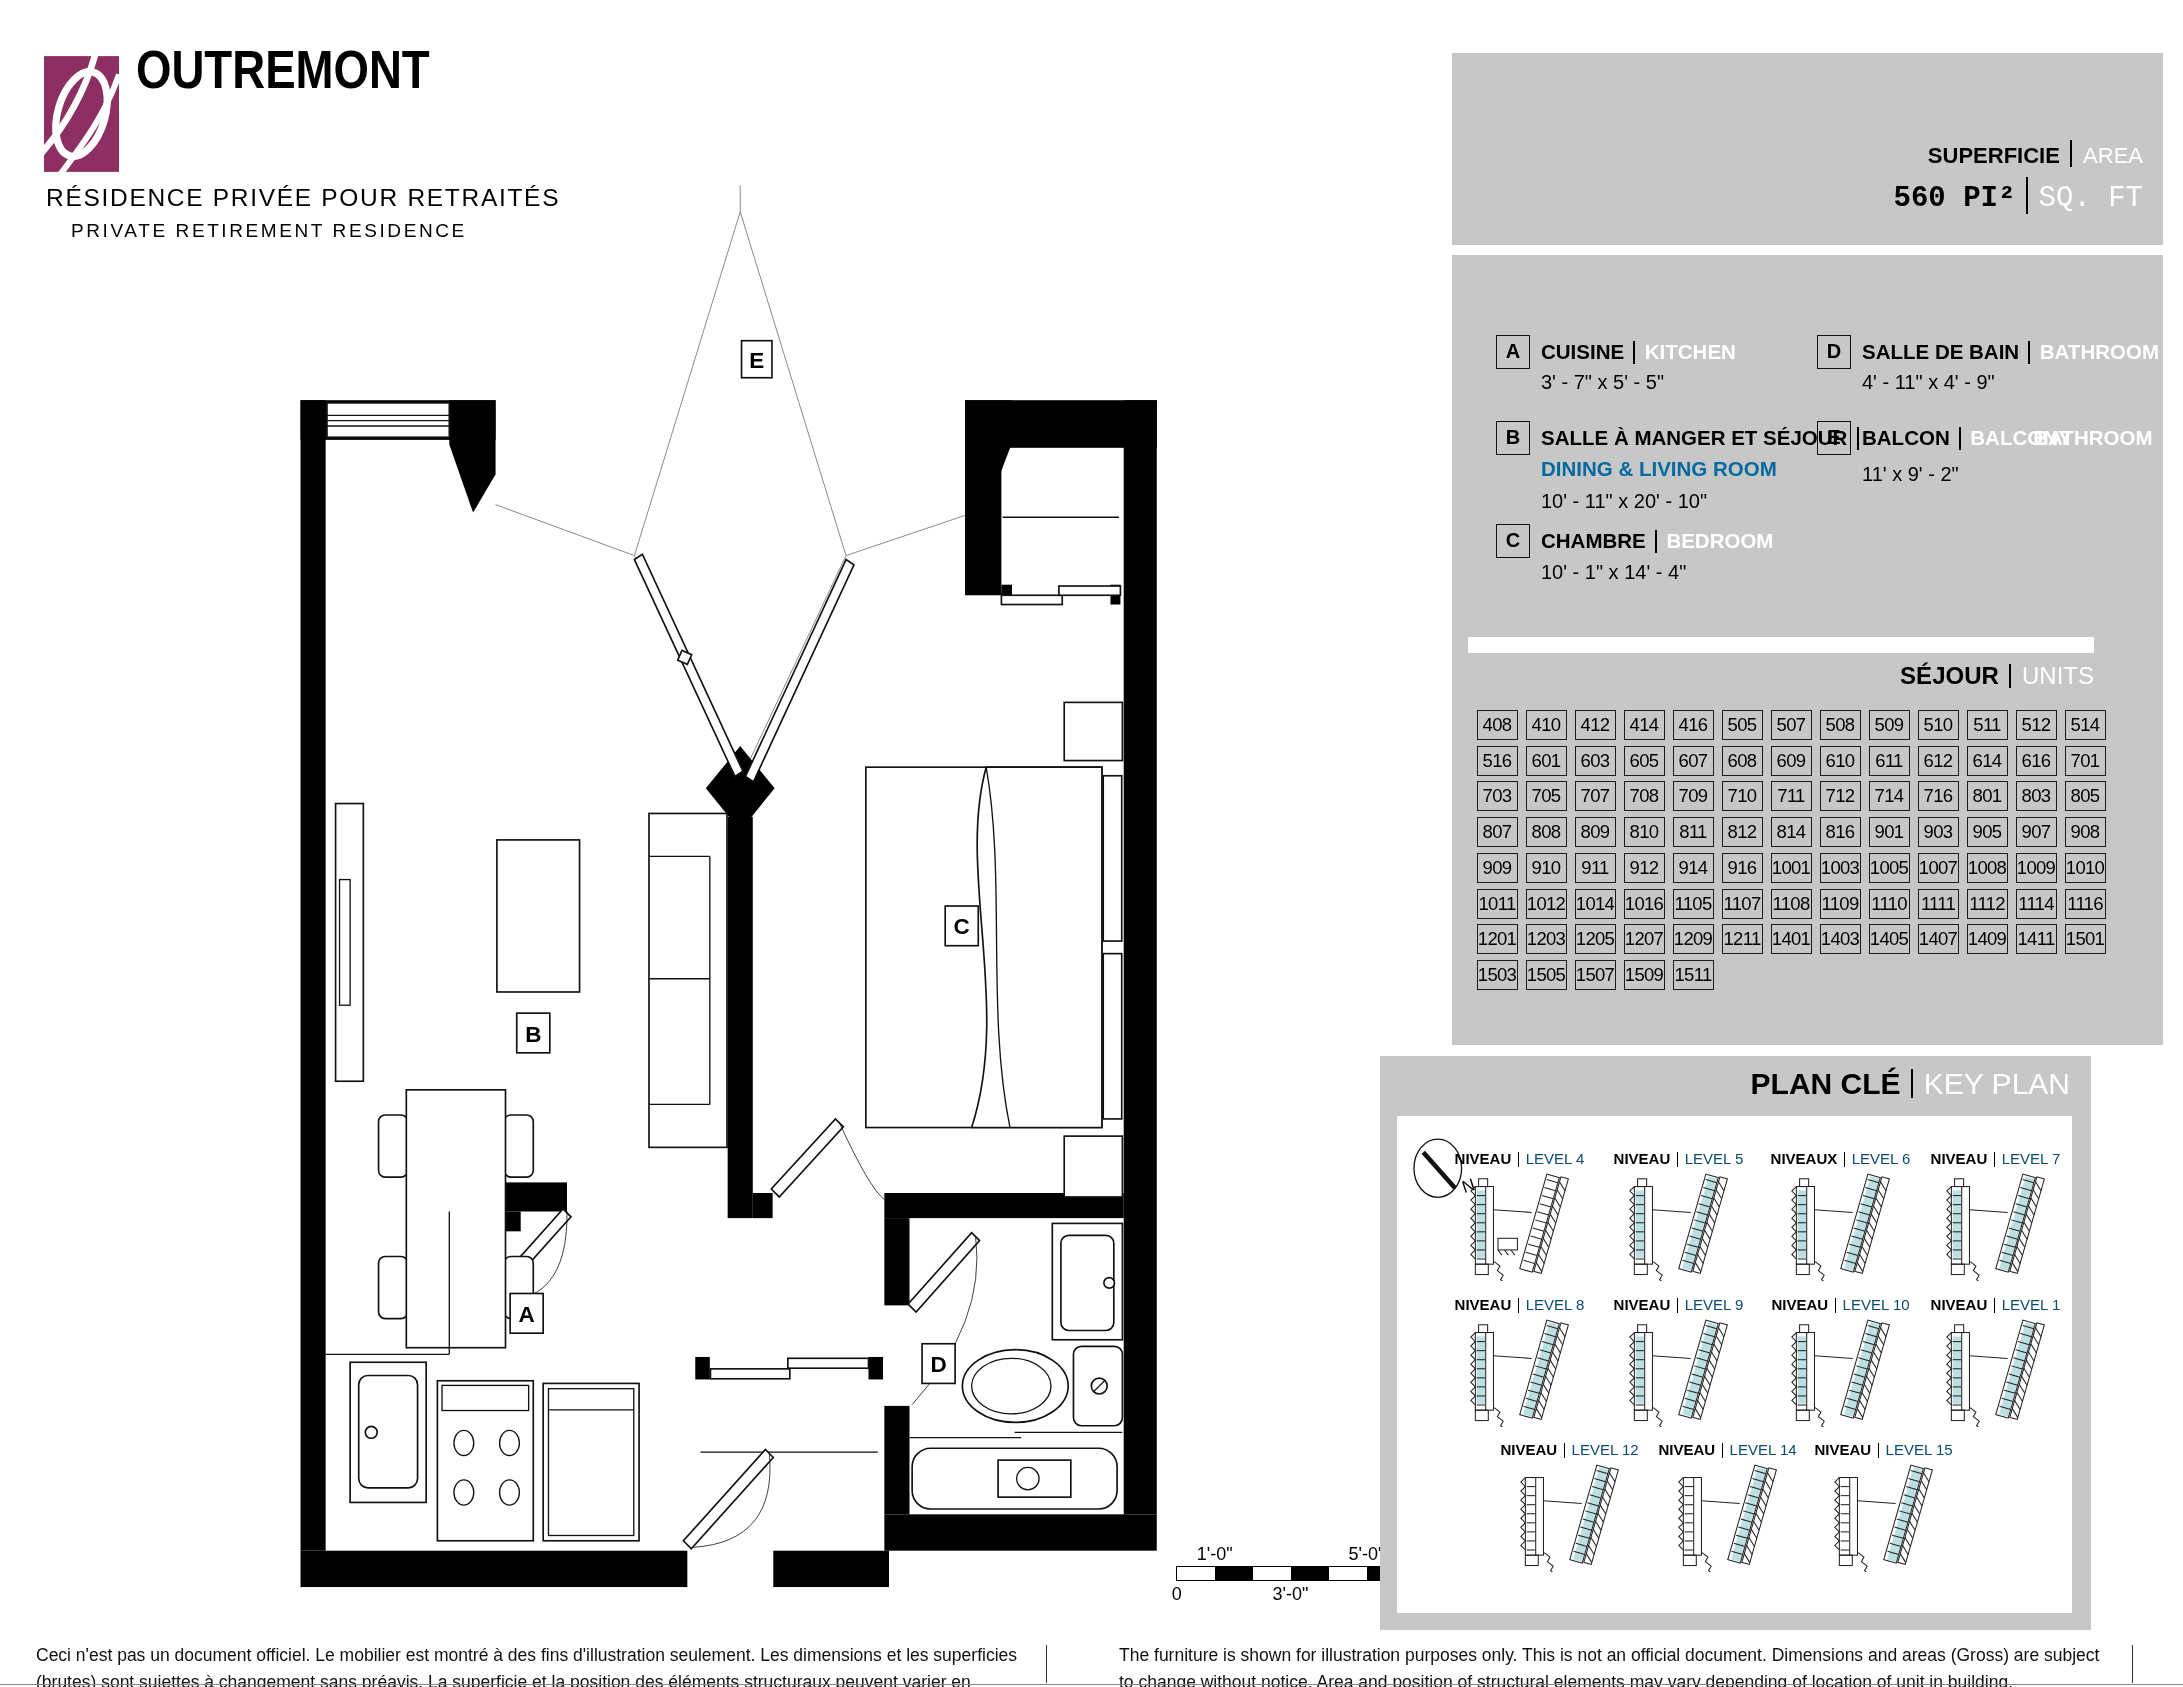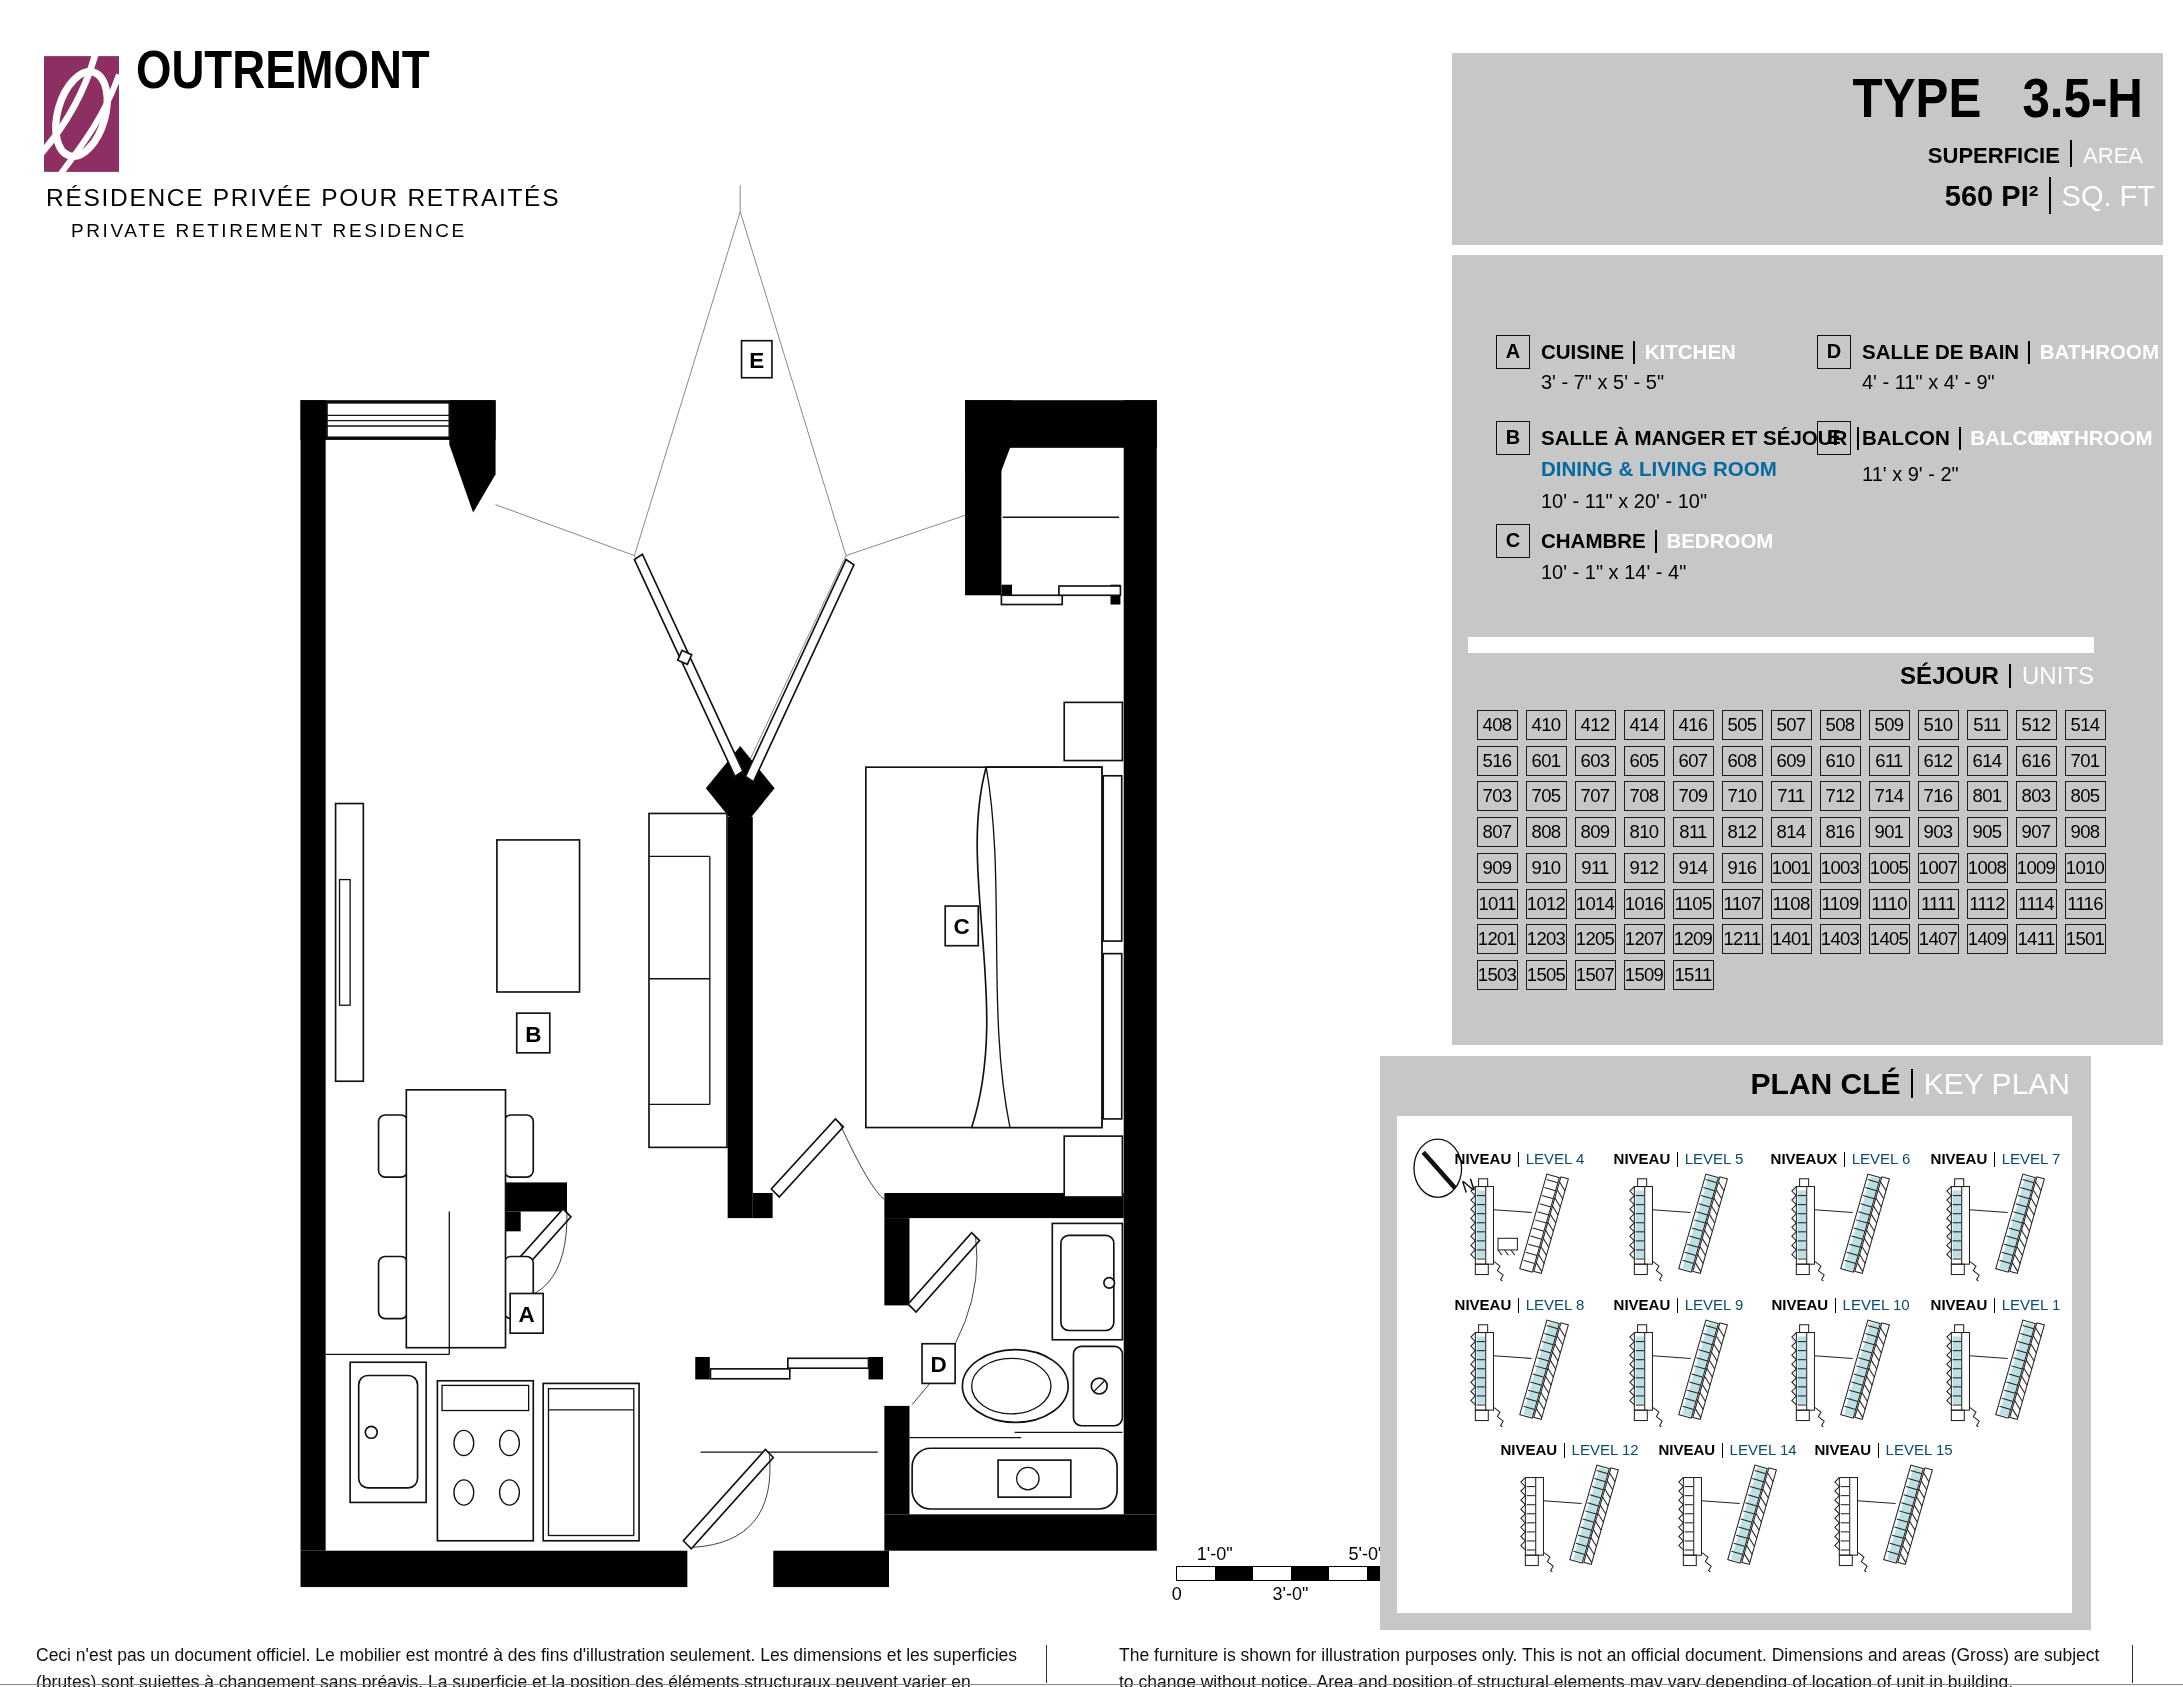--- a/index.html
+++ b/index.html
@@ -232,27 +232,24 @@
     <span class="sc-lbl" style="left:11.2px;top:0;width:53px;text-align:center;">1'-0"</span>
     <span class="sc-lbl" style="left:163px;top:0;width:53px;text-align:center;">5'-0"</span>
     <div class="abs" style="left:0;top:22.5px;width:228px;height:13.2px;outline:1.3px solid #000;font-size:0;">
       <span class="seg" style="width:38px;background:#fff;"></span><span class="seg" style="width:38px;background:#000;"></span><span class="seg" style="width:38px;background:#fff;"></span><span class="seg" style="width:38px;background:#000;"></span><span class="seg" style="width:38px;background:#fff;"></span><span class="seg" style="width:38px;background:#000;"></span>
     </div>
     <span class="sc-lbl" style="left:-5.3px;top:40px;">0</span>
     <span class="sc-lbl" style="left:87px;top:40px;width:53px;text-align:center;">3'-0"</span>
   </div>
 
   <div class="panel" style="left:1452px;top:53px;width:711px;height:192px;">
-    <div class="abs type-row" style="right:20px;top:12px;">
-      <span class="condR"><span>TYPE</span>&nbsp;&nbsp;&nbsp;<span>3.5-H</span></span>
-    </div>
     <div class="abs sup-row" style="right:20px;top:87px;">
       <span>SUPERFICIE</span><span class="vdiv" style="height:26.5px;"></span><span class="wht" style="font-weight:normal;">AREA</span>
     </div>
-    <div class="abs area-row" style="right:8px;top:124px;">
+    <div class="abs area-row" style="right:20px;top:124px;font-family:Liberation Mono, monospace;">
       <span>560 PI²</span><span class="vdiv" style="height:37px;vertical-align:-8px;"></span><span class="wht" style="font-weight:normal;">SQ. FT</span>
     </div>
   </div>
 
   <div class="panel" style="left:1452px;top:255px;width:711px;height:790px;">
 
     <div class="lbox" style="left:44px;top:80px;">A</div>
     <div class="lname" style="left:89px;top:85px;"><span>CUISINE</span><span class="vdiv"></span><span class="wht">KITCHEN</span></div>
     <div class="ldim" style="left:89px;top:116px;">3' - 7" x 5' - 5"</div>
 

